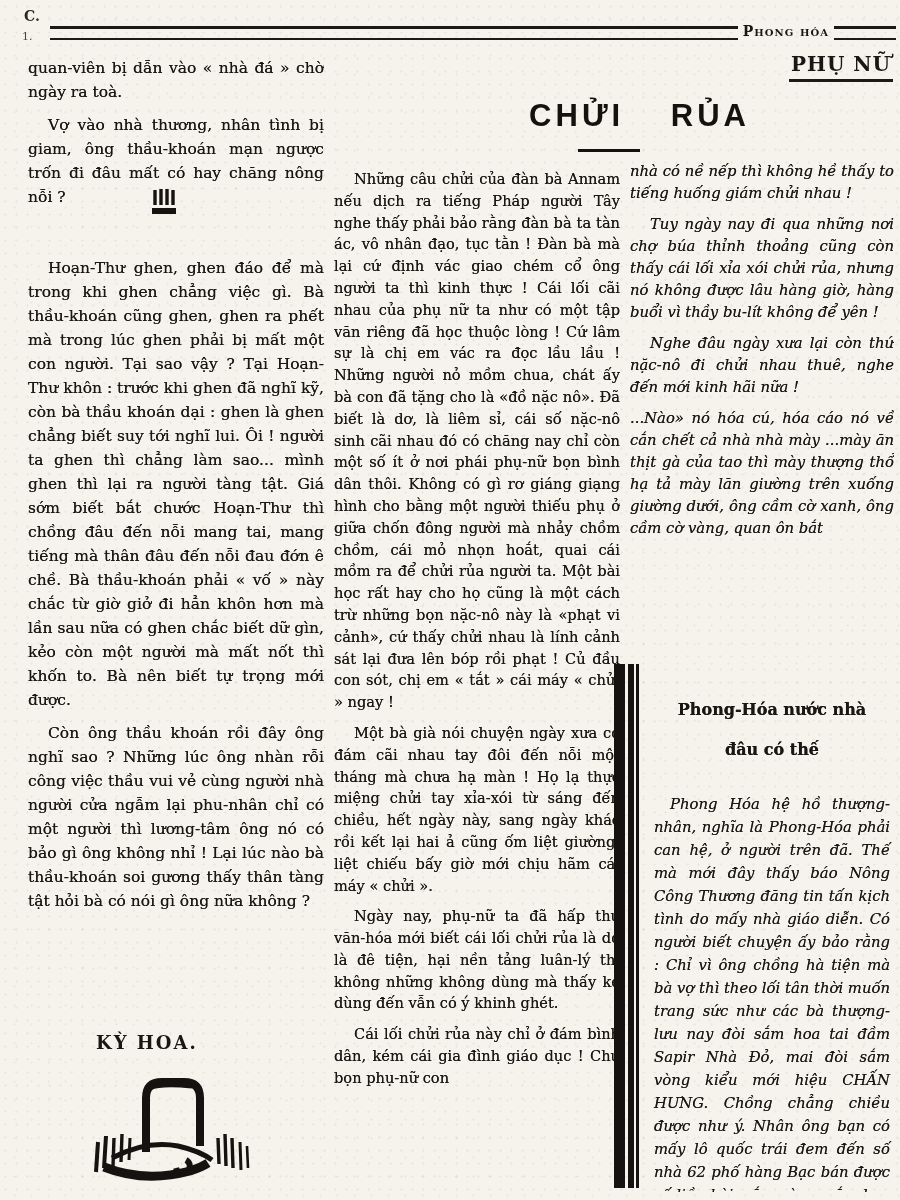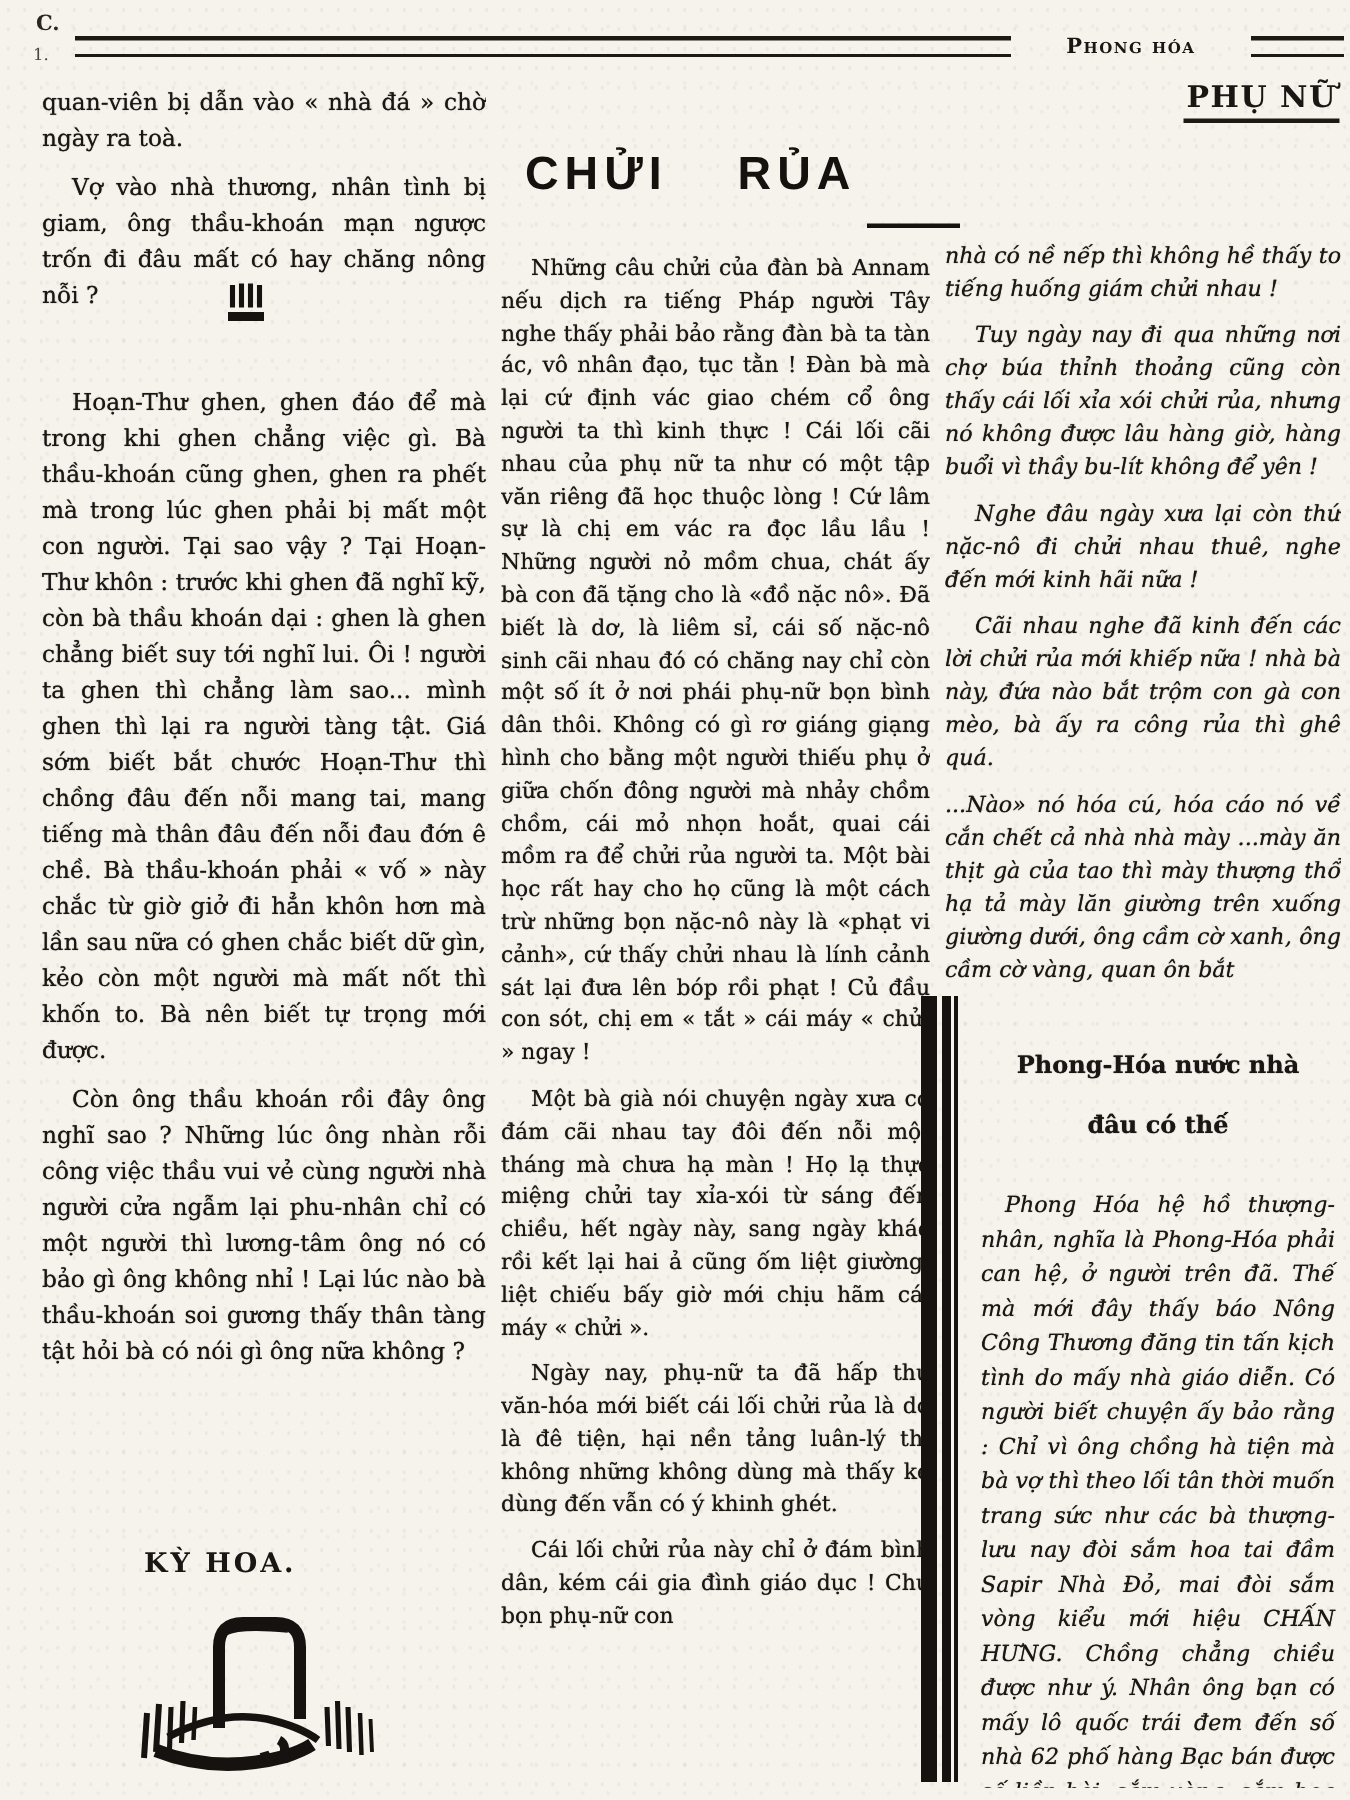--- a/index.html
+++ b/index.html
@@ -11,42 +11,42 @@
       radial-gradient(rgba(40,35,30,0.04) 1px, transparent 1.4px);
     background-size:11px 13px, 17px 19px;
     background-position:0 0, 6px 8px;
     font-family:"DejaVu Serif", serif;
     color:#191613;
   }
   .abs{position:absolute;}
   
   .corner-mark{left:24px;top:8px;font-size:14px;font-weight:bold;color:#2a2622;}
   .corner-mark2{left:22px;top:30px;font-size:11px;color:#4a453e;}
-  .header-rule-row{left:50px;top:24px;width:846px;display:flex;align-items:flex-start;gap:32px;}
+  .header-rule-row{left:50px;top:24px;width:846px;display:flex;align-items:flex-end;}
   .rule-seg{height:9px;border-top:3px solid #1d1a16;border-bottom:2px solid #1d1a16;}
   .rule-seg.long{flex:1;}
   .rule-seg.short{width:62px;}
   .masthead-label{
     padding:0 5px;font-weight:bold;font-size:14px;letter-spacing:1px;
     font-variant:small-caps;white-space:nowrap;transform:translateY(-1px);
   }
   .section-label{
     left:789px;top:52px;font-weight:bold;font-size:20px;letter-spacing:1px;
     border-bottom:3px solid #1d1a16;padding:0 2px 3px 2px;text-align:right;
   }
   
   .col{text-align:justify;text-shadow:0 0 0.6px rgba(25,22,19,0.85);}
   .col p{margin:0 0 9px 0;text-indent:20px;}
   .col p.noindent{text-indent:0;}
   .col-left{left:28px;top:56px;width:296px;height:1000px;font-size:15.5px;line-height:24px;overflow:hidden;}
   .col-mid{left:334px;top:168px;width:286px;height:1026px;font-size:14.6px;line-height:21.8px;overflow:hidden;}
   .col-right{left:630px;top:160px;width:264px;height:548px;font-size:14.8px;line-height:22px;overflow:hidden;font-style:italic;}
   
   .article-title{
-    left:350px;top:98px;width:400px;text-align:left;
+    left:350px;top:98px;width:400px;text-align:right;
     font-family:"Liberation Sans", sans-serif;font-weight:bold;
     font-size:31px;letter-spacing:4px;word-spacing:34px;color:#14110e;
   }
   .title-rule{left:578px;top:149px;width:62px;height:3px;background:#14110e;}
   
   .ornament{left:148px;top:188px;}
   .signature{left:26px;top:1032px;width:296px;font-weight:bold;
              font-size:18px;letter-spacing:2px;padding-left:70px;box-sizing:border-box;}
   .illustration{left:84px;top:1072px;}
   
@@ -130,21 +130,20 @@
   <p>Những câu chửi của đàn bà Annam nếu dịch ra tiếng Pháp người Tây nghe thấy phải bảo rằng đàn bà ta tàn ác, vô nhân đạo, tục tằn ! Đàn bà mà lại cứ định vác giao chém cổ ông người ta thì kinh thực ! Cái lối cãi nhau của phụ nữ ta như có một tập văn riêng đã học thuộc lòng ! Cứ lâm sự là chị em vác ra đọc lầu lầu ! Những người nỏ mồm chua, chát ấy bà con đã tặng cho là «đồ nặc nô». Đã biết là dơ, là liêm sỉ, cái số nặc-nô sinh cãi nhau đó có chăng nay chỉ còn một số ít ở nơi phái phụ-nữ bọn bình dân thôi. Không có gì rơ giáng giạng hình cho bằng một người thiếu phụ ở giữa chốn đông người mà nhảy chồm chồm, cái mỏ nhọn hoắt, quai cái mồm ra để chửi rủa người ta. Một bài học rất hay cho họ cũng là một cách trừ những bọn nặc-nô này là «phạt vi cảnh», cứ thấy chửi nhau là lính cảnh sát lại đưa lên bóp rồi phạt ! Củ đầu con sót, chị em « tắt » cái máy « chửi » ngay !</p>
   <p>Một bà già nói chuyện ngày xưa có đám cãi nhau tay đôi đến nỗi một tháng mà chưa hạ màn ! Họ lạ thực miệng chửi tay xỉa-xói từ sáng đến chiều, hết ngày này, sang ngày khác rồi kết lại hai ả cũng ốm liệt giường, liệt chiếu bấy giờ mới chịu hãm cái máy « chửi ».</p>
   <p>Ngày nay, phụ-nữ ta đã hấp thụ văn-hóa mới biết cái lối chửi rủa là dơ là đê tiện, hại nền tảng luân-lý thì không những không dùng mà thấy kẻ dùng đến vẫn có ý khinh ghét.</p>
   <p>Cái lối chửi rủa này chỉ ở đám bình dân, kém cái gia đình giáo dục ! Chứ bọn phụ-nữ con</p>
 </div>
 
 <div class="abs col col-right">
   <p class="noindent">nhà có nề nếp thì không hề thấy to tiếng huống giám chửi nhau !</p>
   <p>Tuy ngày nay đi qua những nơi chợ búa thỉnh thoảng cũng còn thấy cái lối xỉa xói chửi rủa, nhưng nó không được lâu hàng giờ, hàng buổi vì thầy bu-lít không để yên !</p>
   <p>Nghe đâu ngày xưa lại còn thứ nặc-nô đi chửi nhau thuê, nghe đến mới kinh hãi nữa !</p>
-  <p>Cãi nhau nghe đã kinh đến các lời chửi rủa mới khiếp nữa ! nhà bà này, đứa nào bắt trộm con gà con mèo, bà ấy ra công rủa thì ghê quá.</p>
   <p class="noindent">...Nào» nó hóa cú, hóa cáo nó về cắn chết cả nhà nhà mày ...mày ăn thịt gà của tao thì mày thượng thổ hạ tả mày lăn giường trên xuống giường dưới, ông cầm cờ xanh, ông cầm cờ vàng, quan ôn bắt</p>
 </div>
 
 <div class="abs advert-box">
   <div class="advert-bar"></div>
   <div class="advert-heading">
     <div>Phong-Hóa nước nhà</div>
     <div>đâu có thế</div>
   </div>
   <div class="advert-body">Phong Hóa hệ hồ thượng-nhân, nghĩa là Phong-Hóa phải can hệ, ở người trên đã. Thế mà mới đây thấy báo Nông Công Thương đăng tin tấn kịch tình do mấy nhà giáo diễn. Có người biết chuyện ấy bảo rằng : Chỉ vì ông chồng hà tiện mà bà vợ thì theo lối tân thời muốn trang sức như các bà thượng-lưu nay đòi sắm hoa tai đầm Sapir Nhà Đỏ, mai đòi sắm vòng kiểu mới hiệu CHẤN HƯNG. Chồng chẳng chiều được như ý. Nhân ông bạn có mấy lô quốc trái đem đến số nhà 62 phố hàng Bạc bán được số liền hời, sắm vòng, sắm hoa tặng vợ bạn. Chỉ vì thế mà sẩy ra tấn kịch tình</div>

